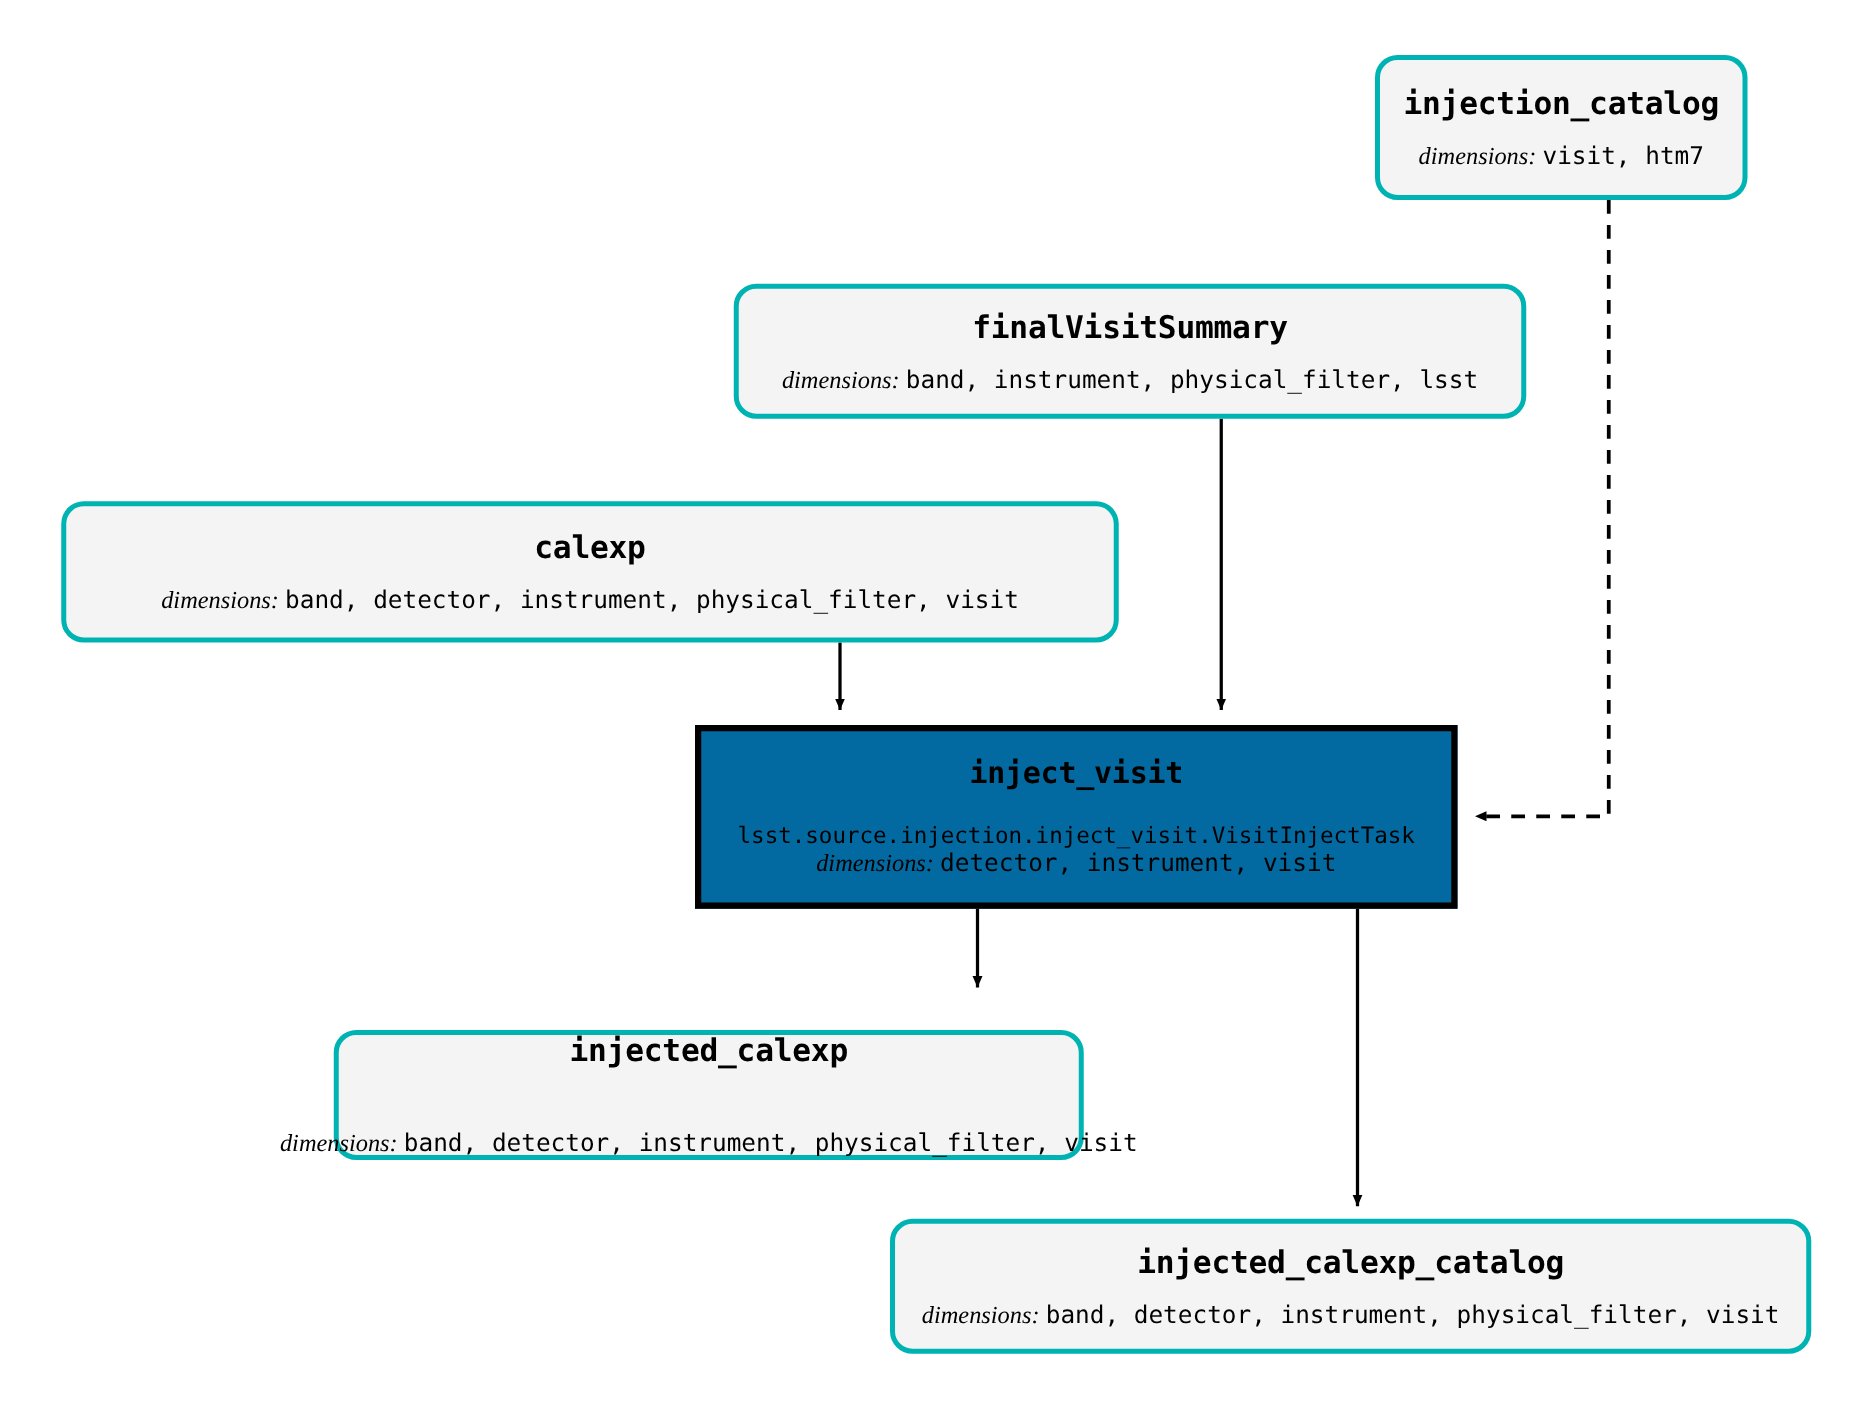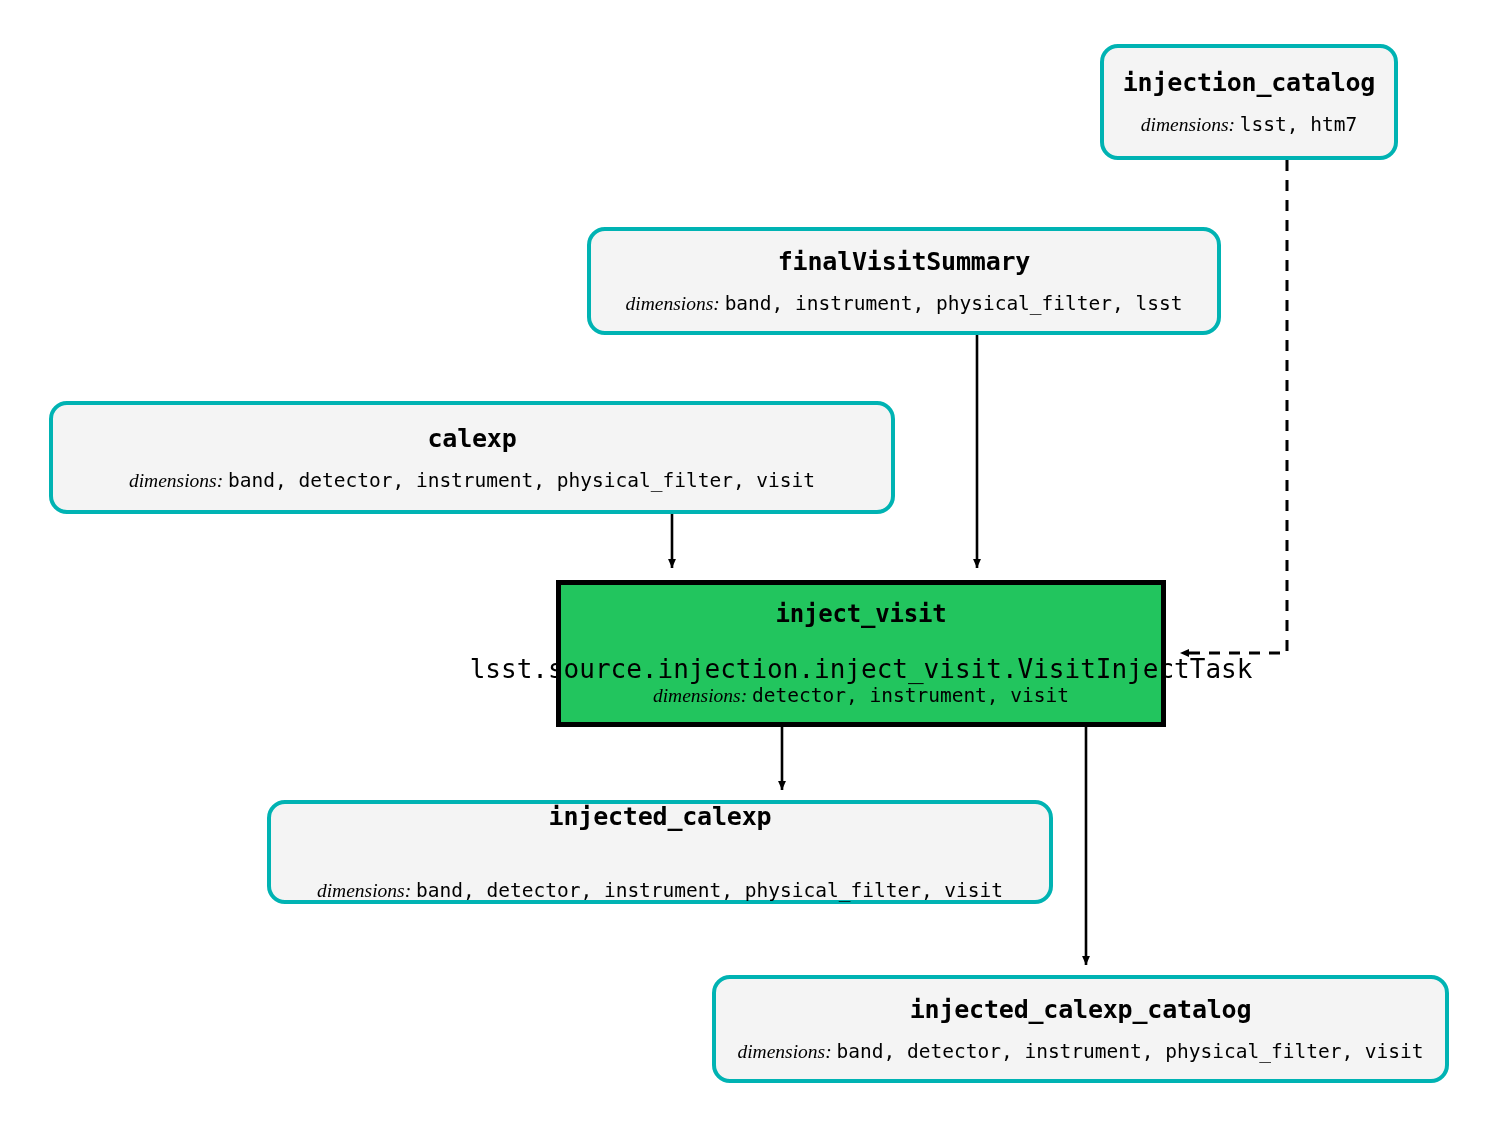--- a/index.html
+++ b/index.html
@@ -33,21 +33,21 @@
     flex-direction: column;
     align-items: center;
     justify-content: center;
   }
   .dataset-node {
     background: #f4f4f4;
     border: 4px solid #00b3b3;
     border-radius: 18px;
   }
   .task-node {
-    background: #22c55e;
+    background: #0369a1;
     border: 5px solid #000000;
     border-radius: 0;
   }
   .node-title {
     font-family: "DejaVu Sans Mono", monospace;
     font-weight: bold;
     font-size: 25px;
     color: #000000;
     letter-spacing: -0.2px;
     white-space: nowrap;
@@ -61,42 +61,42 @@
     font-family: "DejaVu Sans Mono", monospace;
     font-size: 19.5px;
     color: #000000;
     white-space: nowrap;
     text-align: center;
   }
   .dataset-node .node-dims {
     margin-top: 16px;
   }
   .task-node .node-class {
-    font-size: 26px;
+    font-size: 18px;
     margin-top: 24px;
   }
   .task-node .node-dims {
     font-size: 19.5px;
     margin-top: 0;
     text-align: right;
   }
   .dim-label {
     font-style: italic;
     font-family: Liberation Serif, serif;
   }
   .dim-values {
     font-style: normal;
   }
 
   
   #node-injection-catalog      { left: 1100px; top: 44px;  width: 298px; height: 116px; }
   #node-final-visit-summary    { left: 543px;  top: 227px; width: 634px; height: 108px; margin-left: 44px; }
   #node-calexp                 { left: 49px;   top: 401px; width: 846px; height: 113px; }
   #node-inject-visit           { left: 556px;  top: 580px; width: 610px; height: 147px; }
-  #node-injected-calexp        { left: 267px;  top: 800px; width: 786px; height: 104px; gap: 32px; }
+  #node-injected-calexp        { left: 267px;  top: 824px; width: 600px; height: 104px; gap: 32px; }
   #node-injected-calexp-catalog{ left: 712px;  top: 975px; width: 737px; height: 108px; }
 </style>
 </head>
 <body>
 
 <div id="diagram-root">
 
   <svg class="diagram-canvas" viewBox="0 0 1499 1130">
     <defs>
       <marker id="arrowhead" markerWidth="10" markerHeight="10" refX="9.2" refY="4" orient="auto" markerUnits="userSpaceOnUse">
@@ -122,21 +122,21 @@
 
     <g>
       <path d="M 1086 727 L 1086 965" stroke="#000000" stroke-width="2.6" fill="none" marker-end="url(#arrowhead)"></path>
     </g>
   </svg>
 
   <div class="node-box dataset-node" id="node-injection-catalog">
     <div class="node-title">injection_catalog</div>
     <div class="node-sub node-dims">
       <span class="dim-label">dimensions: </span>
-      <span class="dim-values">lsst, htm7</span>
+      <span class="dim-values">visit, htm7</span>
     </div>
   </div>
 
   <div class="node-box dataset-node" id="node-final-visit-summary">
     <div class="node-title">finalVisitSummary</div>
     <div class="node-sub node-dims">
       <span class="dim-label">dimensions: </span>
       <span class="dim-values">band, instrument, physical_filter, lsst</span>
     </div>
   </div>

